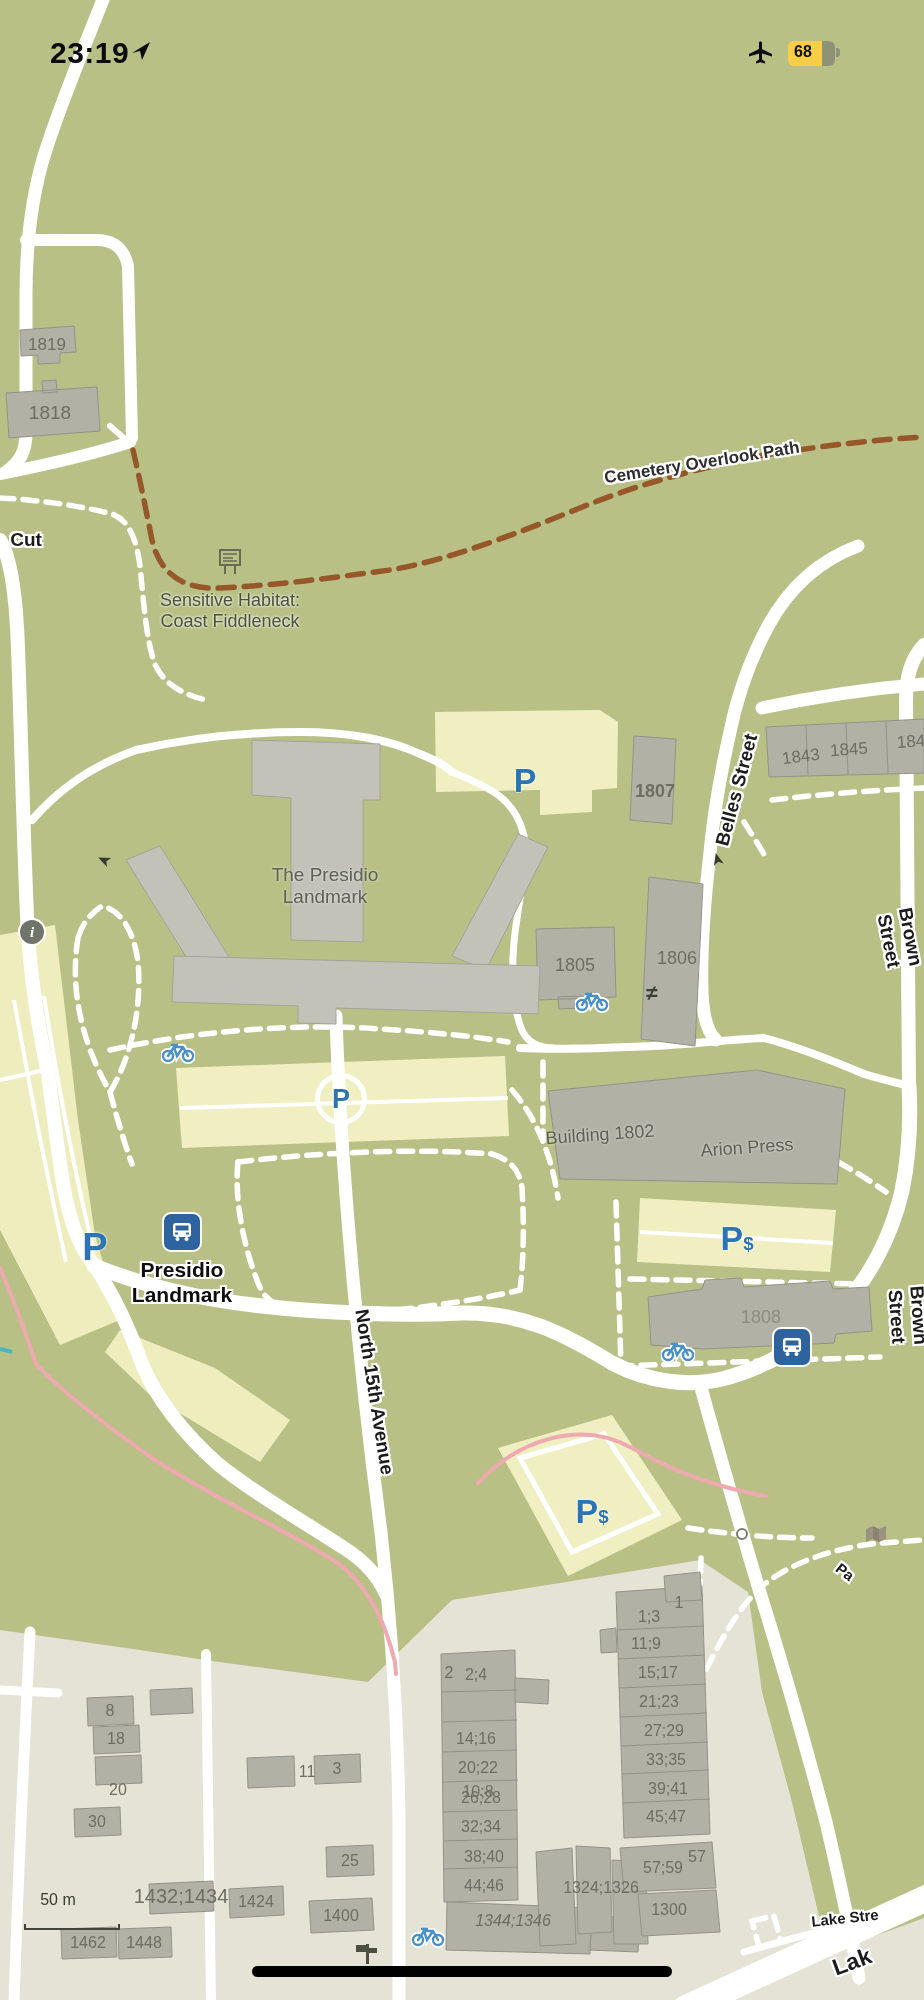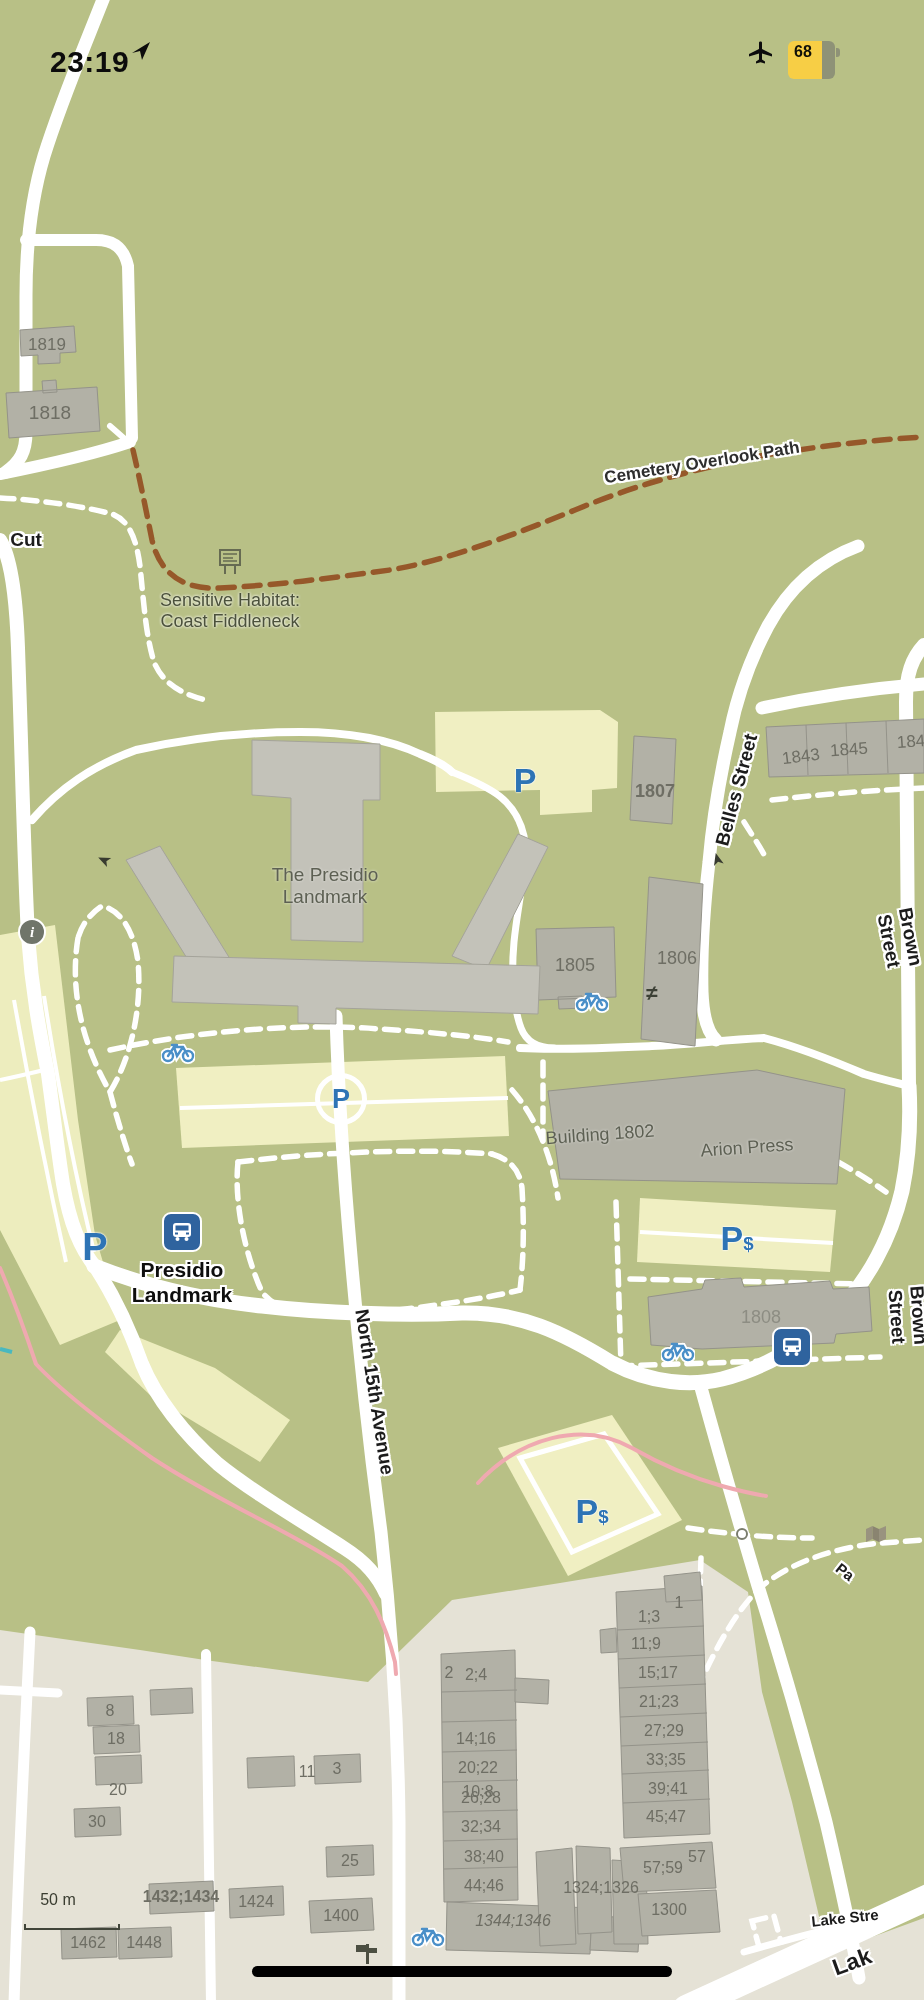--- a/index.html
+++ b/index.html
@@ -15,24 +15,24 @@
     text-shadow:-2px -2px 0 #fff,2px -2px 0 #fff,-2px 2px 0 #fff,2px 2px 0 #fff,0 -2px 0 #fff,0 2px 0 #fff,-2px 0 0 #fff,2px 0 0 #fff;}
   .poi{color:#0e0e0e;font-weight:700;
     text-shadow:-2px -2px 0 #fff,2px -2px 0 #fff,-2px 2px 0 #fff,2px 2px 0 #fff,0 -2px 0 #fff,0 2px 0 #fff,-2px 0 0 #fff,2px 0 0 #fff;}
   .area{color:#4b513b;font-weight:500;text-shadow:0 0 3px rgba(255,255,255,.8),0 0 3px rgba(255,255,255,.8);}
   .bname{color:#5d6053;font-weight:500;text-shadow:0 0 3px rgba(255,255,255,.65);}
   .bldg{color:#6e6e64;font-weight:500;}
   .bldg-light{color:#8d8d83;font-weight:500;}
   .scale{color:#3a3d31;font-weight:500;}
 
   .statusbar{position:absolute;left:0;top:0;width:100%;height:90px;}
-  .sb-time{position:absolute;left:50px;top:36px;font-size:30px;font-weight:700;color:#0c0c0c;letter-spacing:.5px;margin-top:9px;}
+  .sb-time{position:absolute;left:50px;top:36px;font-size:30px;font-weight:700;color:#0c0c0c;letter-spacing:.5px;}
   .sb-nav{position:absolute;left:130px;top:40px;}
   .sb-plane{position:absolute;left:748px;top:40px;}
-  .battery{position:absolute;left:788px;top:41px;width:47px;height:38px;border-radius:6px;
+  .battery{position:absolute;left:788px;top:41px;width:47px;height:25px;border-radius:6px;
     background:linear-gradient(to right,#f7ce45 0,#f7ce45 72%,#8e9277 72%,#8e9277 100%);}
   .battery:after{content:"";position:absolute;right:-5px;top:7px;width:4px;height:9px;background:#8e9277;border-radius:0 3px 3px 0;}
   .battery span{position:absolute;left:6px;top:2px;font-size:16px;font-weight:700;color:#101008;}
 
   .picon{position:absolute;color:#2e74b5;font-weight:700;transform:translate(-50%,-50%);
     text-shadow:0 0 2px #fff,0 0 2px #fff;}
   .picon-ring{width:42px;height:42px;border:5px solid #fff;border-rad/ius:50%;border-radius:50%;
     display:flex;align-items:center;justify-content:center;text-shadow:none;}
   .pdollar .dsub{font-size:.55em;font-weight:700;}
   .info-icon{position:absolute;width:24px;height:24px;border-radius:50%;background:#70756a;border:2px solid #fff;
@@ -226,21 +226,21 @@
       <div class="lbl bldg" style="left: 697px; top: 1857px; font-size: 16px; transform: translate(-50%, -50%);">57</div>
       <div class="lbl bldg" style="left: 601px; top: 1888px; font-size: 16px; transform: translate(-50%, -50%);">1324;1326</div>
       <div class="lbl bldg" style="left: 669px; top: 1910px; font-size: 16px; transform: translate(-50%, -50%);">1300</div>
       <div class="lbl bldg" style="left: 110px; top: 1711px; font-size: 16px; transform: translate(-50%, -50%);">8</div>
       <div class="lbl bldg" style="left: 116px; top: 1739px; font-size: 16px; transform: translate(-50%, -50%);">18</div>
       <div class="lbl bldg" style="left: 118px; top: 1770px; font-size: 16px; transform: translate(-50%, -50%); margin-top: 20px;">20</div>
       <div class="lbl bldg" style="left: 97px; top: 1822px; font-size: 16px; transform: translate(-50%, -50%);">30</div>
       <div class="lbl bldg" style="left: 337px; top: 1769px; font-size: 16px; transform: translate(-50%, -50%);">3</div>
       <div class="lbl bldg" style="left: 271px; top: 1772px; font-size: 16px; transform: translate(-50%, -50%); margin-left: 36px;">11</div>
       <div class="lbl bldg" style="left: 350px; top: 1861px; font-size: 16px; transform: translate(-50%, -50%);">25</div>
-      <div class="lbl bldg" style="left: 181px; top: 1897px; font-size: 16px; transform: translate(-50%, -50%); font-weight: bold;">1432;1434</div>
+      <div class="lbl bldg" style="left: 181px; top: 1897px; font-size: 20px; transform: translate(-50%, -50%);">1432;1434</div>
       <div class="lbl bldg" style="left: 256px; top: 1902px; font-size: 16px; transform: translate(-50%, -50%);">1424</div>
       <div class="lbl bldg" style="left: 341px; top: 1916px; font-size: 16px; transform: translate(-50%, -50%);">1400</div>
       <div class="lbl bldg" style="left: 88px; top: 1943px; font-size: 16px; transform: translate(-50%, -50%);">1462</div>
       <div class="lbl bldg" style="left: 144px; top: 1943px; font-size: 16px; transform: translate(-50%, -50%);">1448</div>
       <div class="lbl scale" style="left: 58px; top: 1900px; font-size: 16px; transform: translate(-50%, -50%);">50 m</div>
     </div>
 
 <div class="info-icon" style="left:32px;top:932px;">
       <span>i</span>
     </div>

